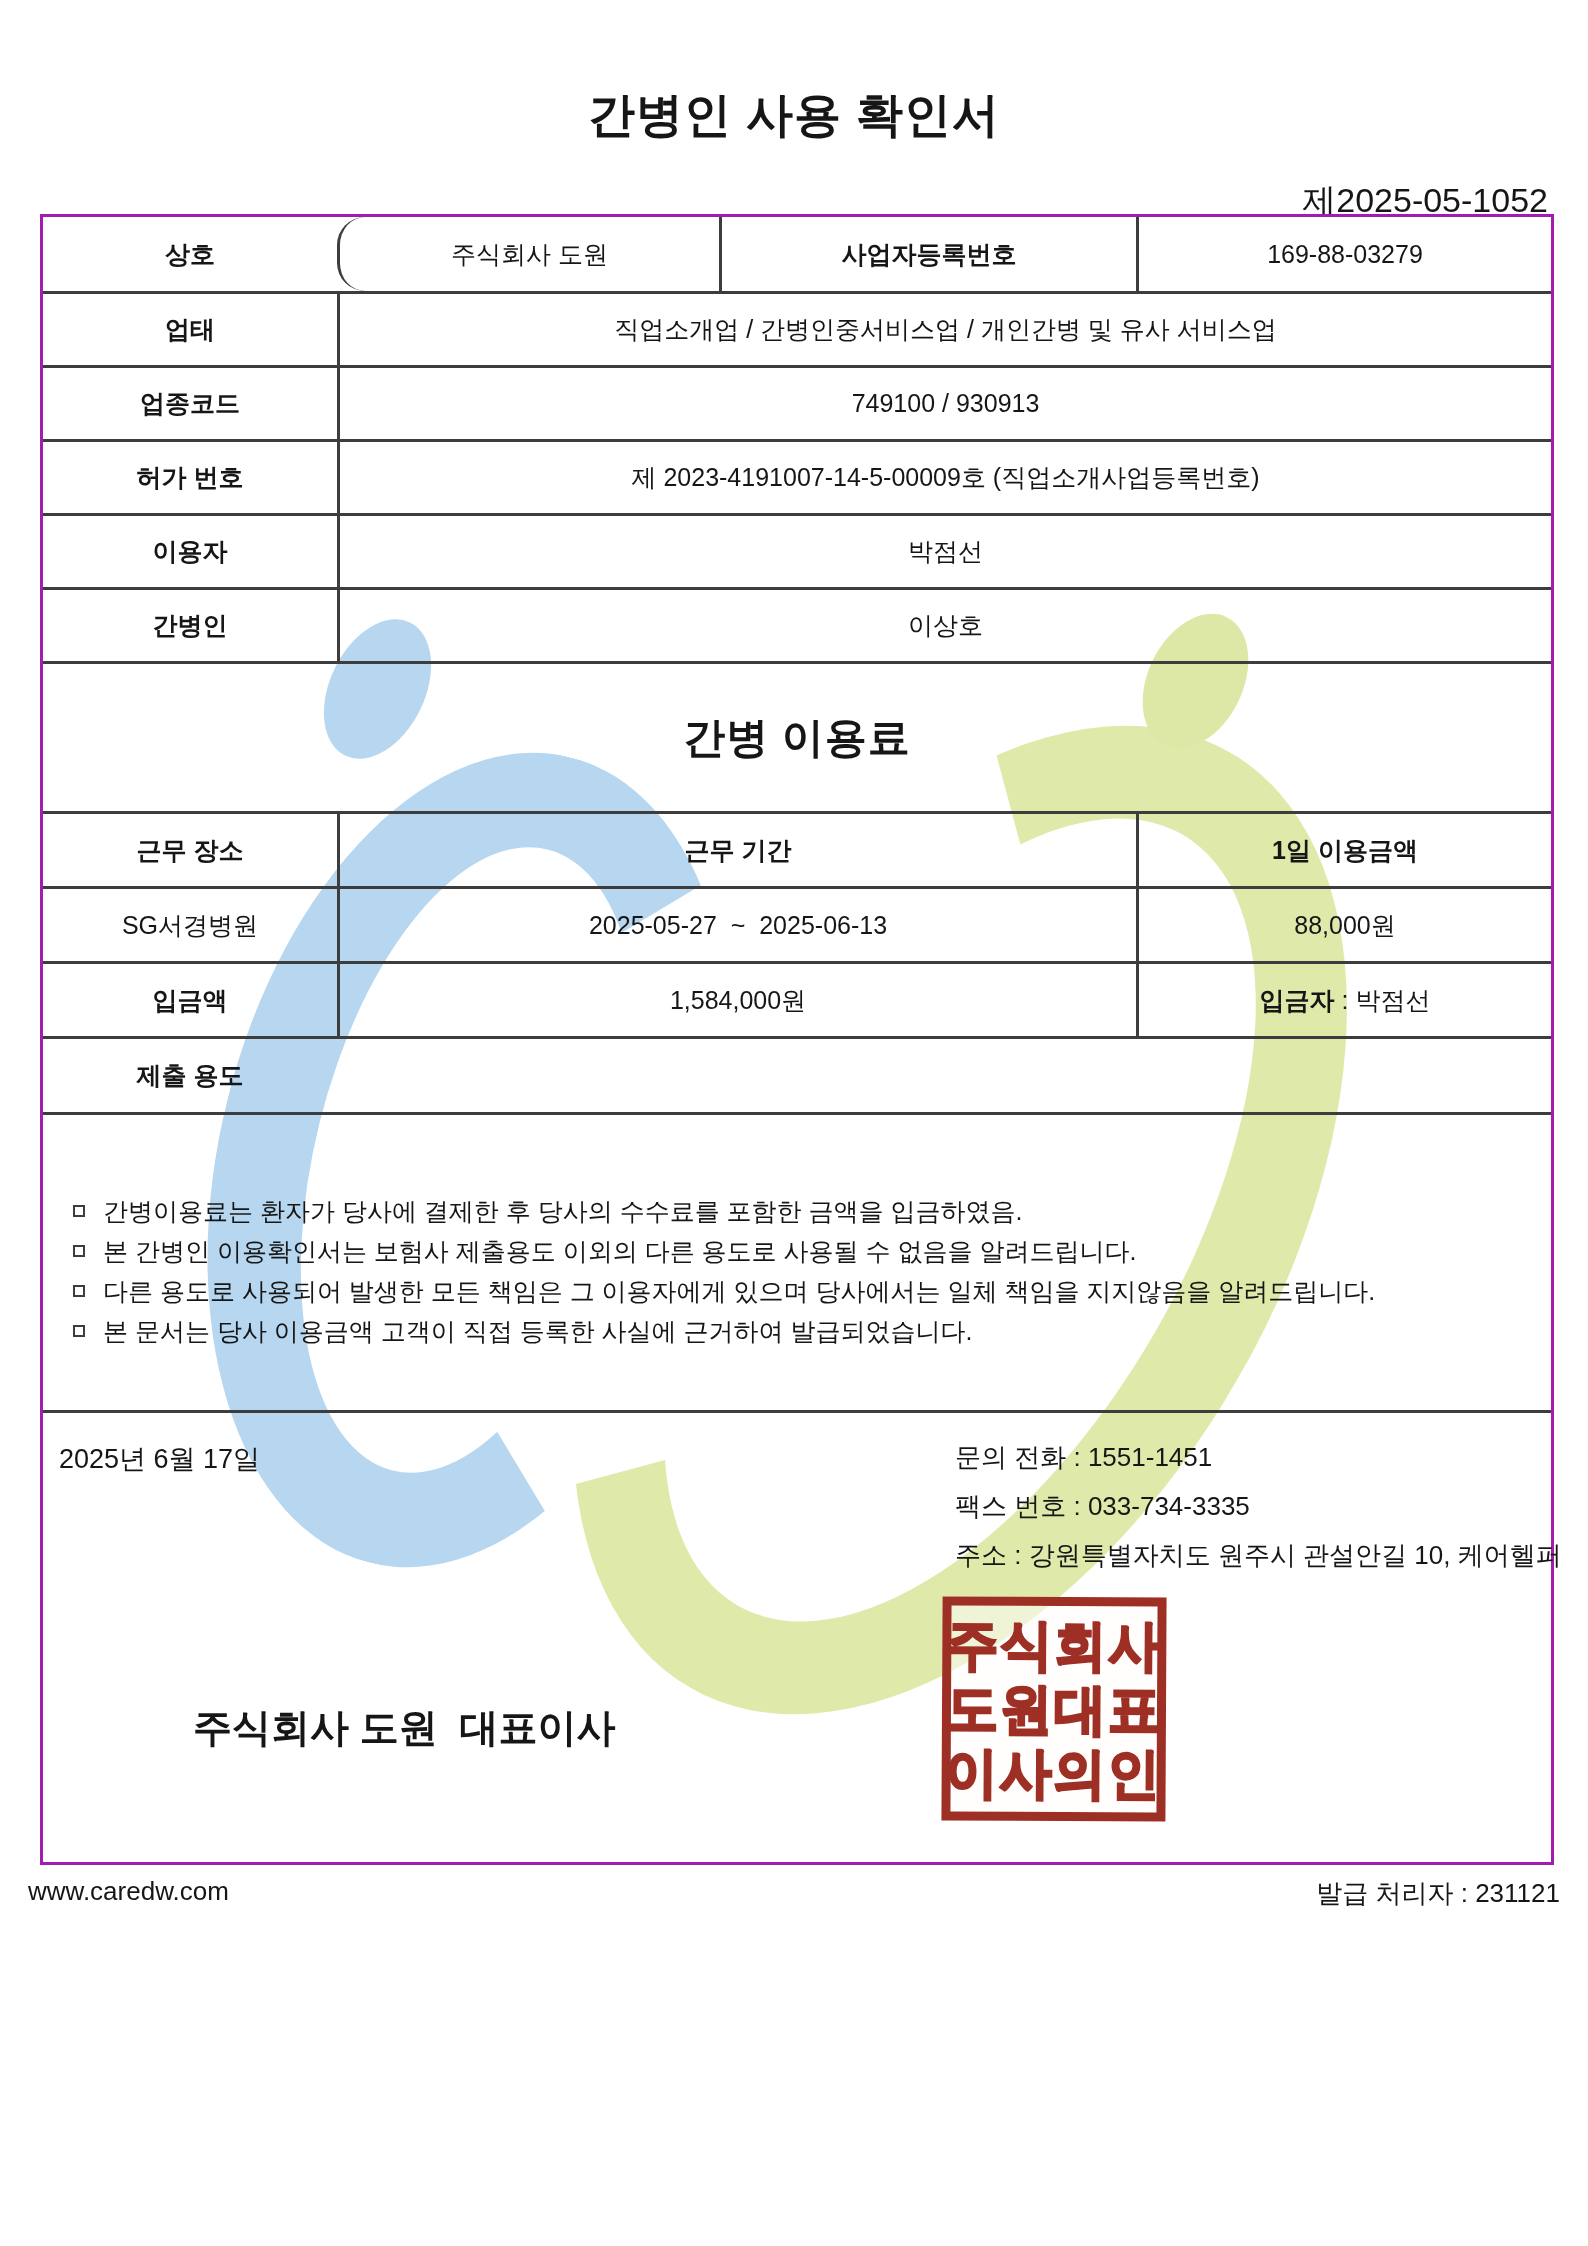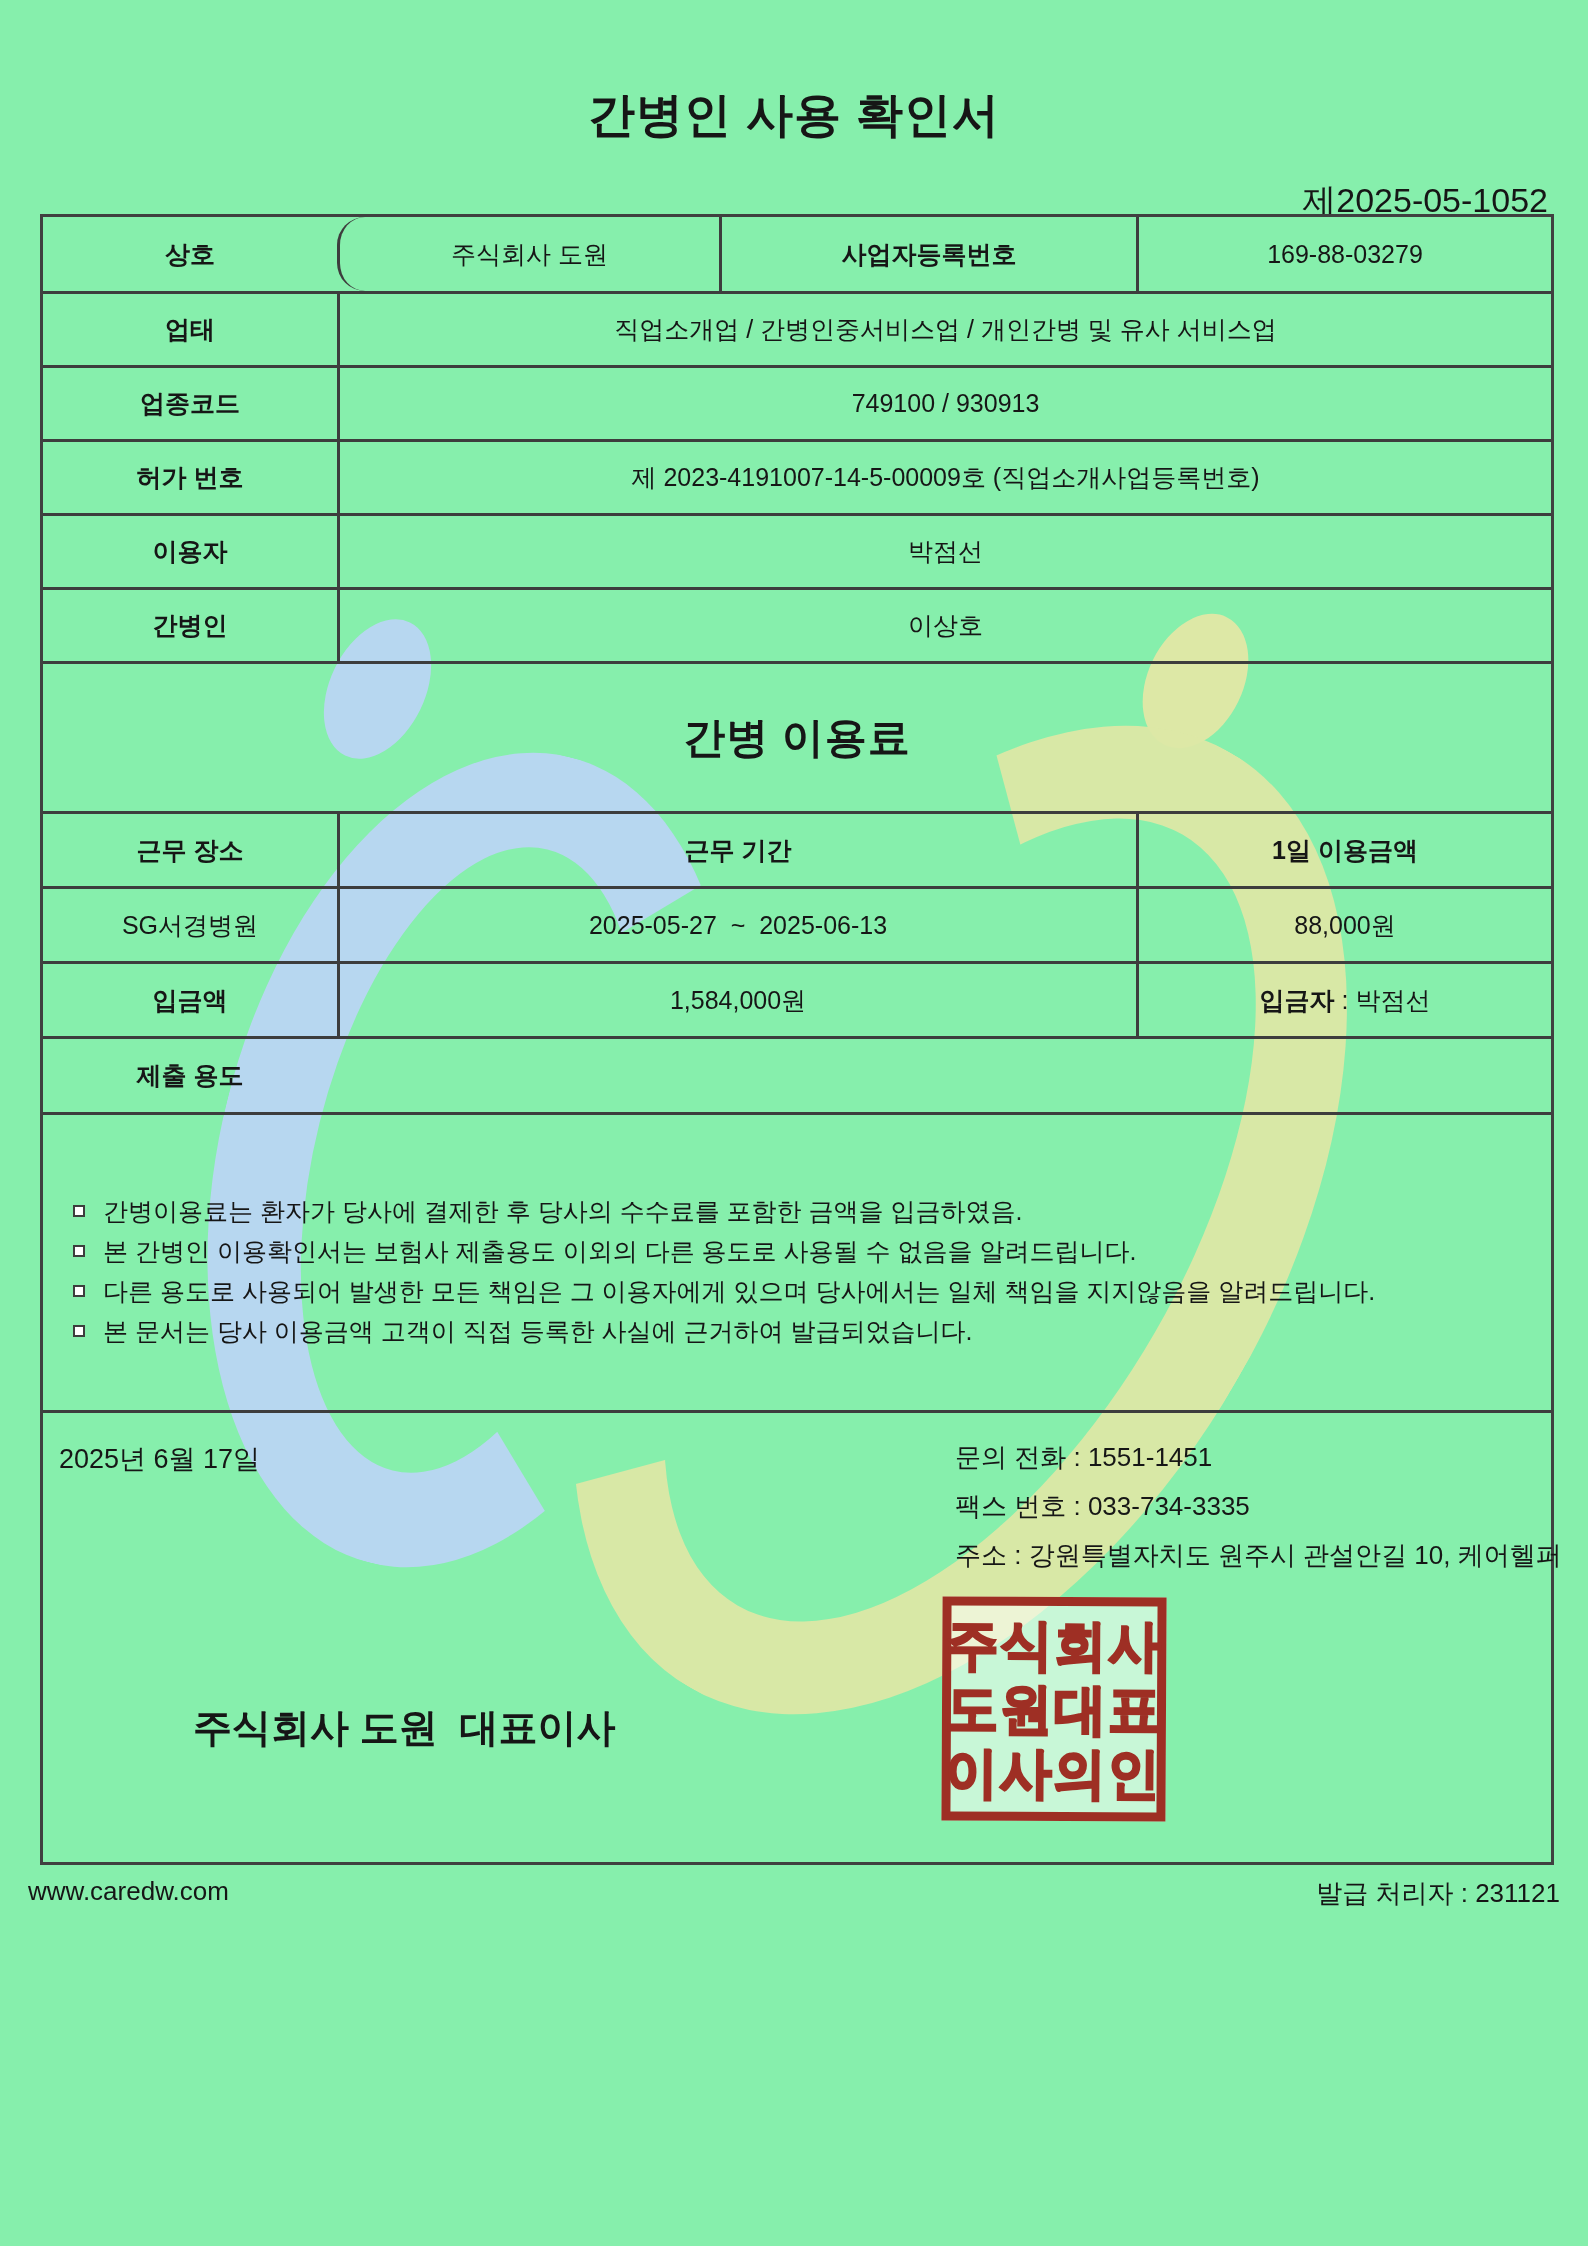--- a/index.html
+++ b/index.html
@@ -1,20 +1,20 @@
 <!DOCTYPE html>
 <html><head>
 <meta charset="utf-8">
 <style>
   html,body{margin:0;padding:0;background:#e8e8e8;}
   .page{
     position:relative;
     width:1588px;height:2246px;
     margin:0 auto;
-    background:#86efac;
+    background:#ffffff;
     font-family:"Liberation Sans","DejaVu Sans",sans-serif;
     color:#161616;
     overflow:hidden;
   }
   
   .wm{position:absolute;z-index:0;}
   .wm-dot-blue{
     left:330px;top:615px;width:95px;height:148px;
     background:#b7d7f0;border-radius:50%;
     transform:rotate(26deg);
@@ -43,21 +43,21 @@
   .content{position:relative;z-index:2;}
   .title{
     position:absolute;left:0;top:84px;width:100%;
     text-align:center;font-size:47px;font-weight:bold;letter-spacing:1px;
   }
   .doc-number{
     position:absolute;right:40px;top:178px;font-size:34px;
   }
   .doc-table{
     position:absolute;left:40px;top:214px;width:1508px;
-    border:3px solid #404040;
+    border:3px solid #a21caf;
     box-sizing:content-box;
     background:transparent;
   }
   .row{display:flex;box-sizing:border-box;border-top:3px solid #3d3d3d;}
   .row.first{border-top:none;}
   .r74{height:74px;} .r75{height:75px;} .r76{height:76px;}
   .band{height:150px;}
   .notes-row{height:298px;}
   .bottom-row{height:452px;position:relative;}
   .c{

